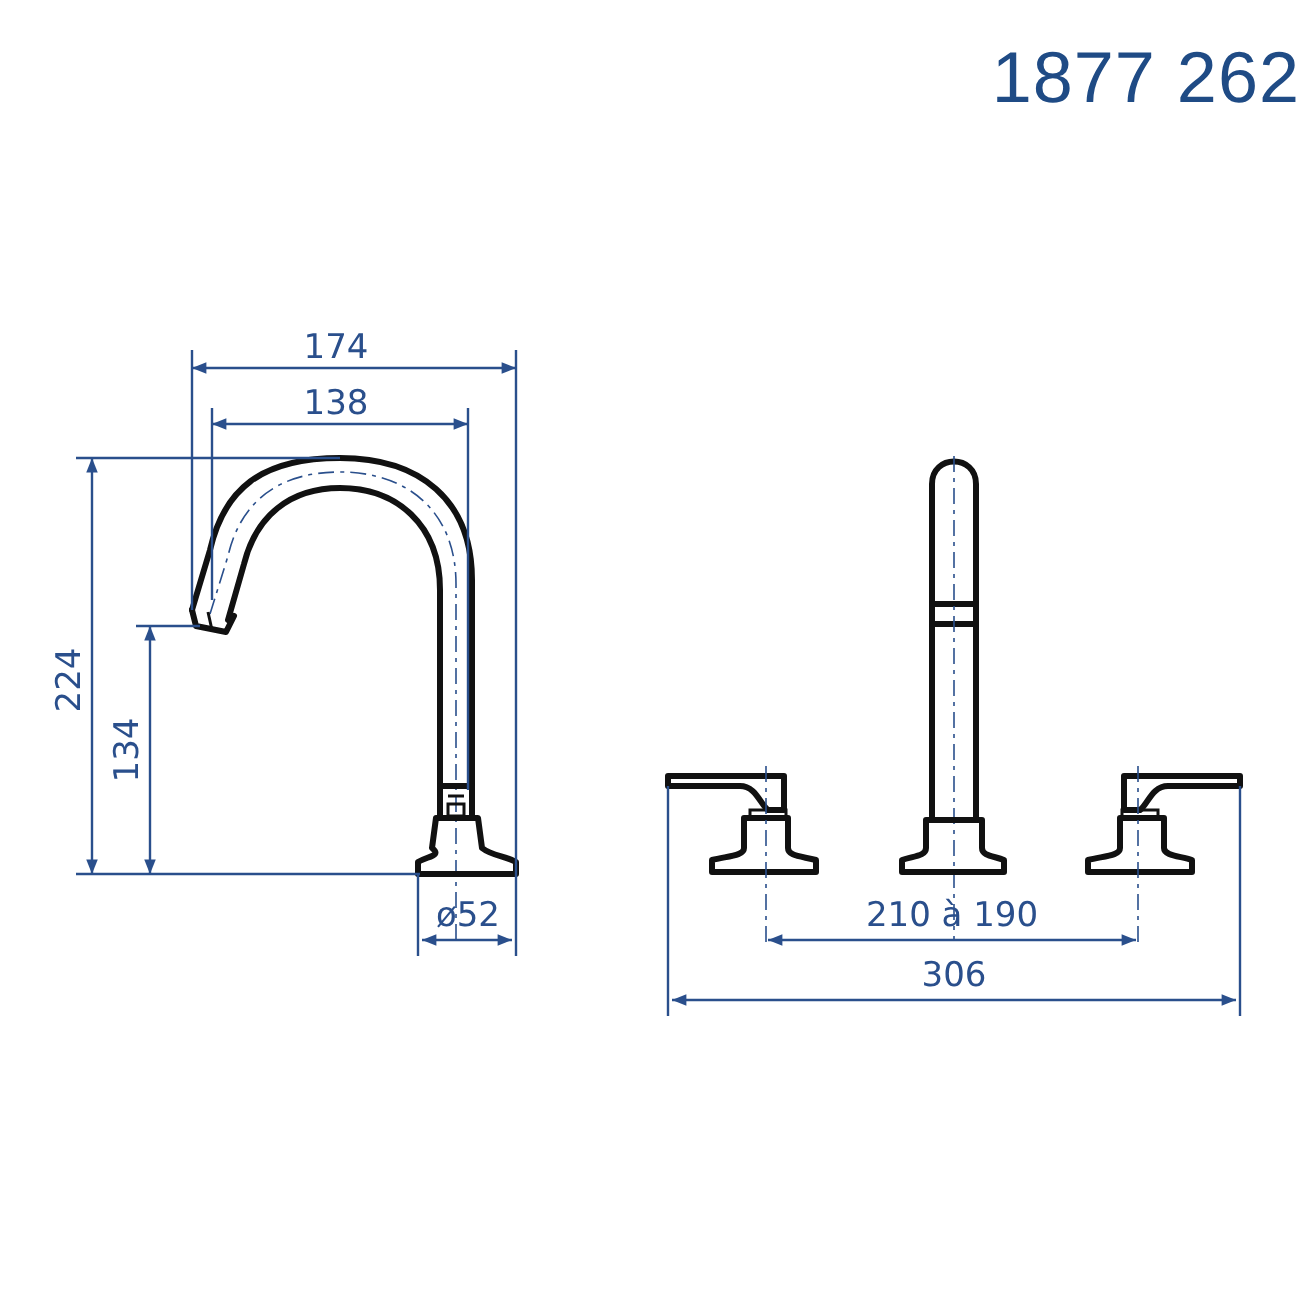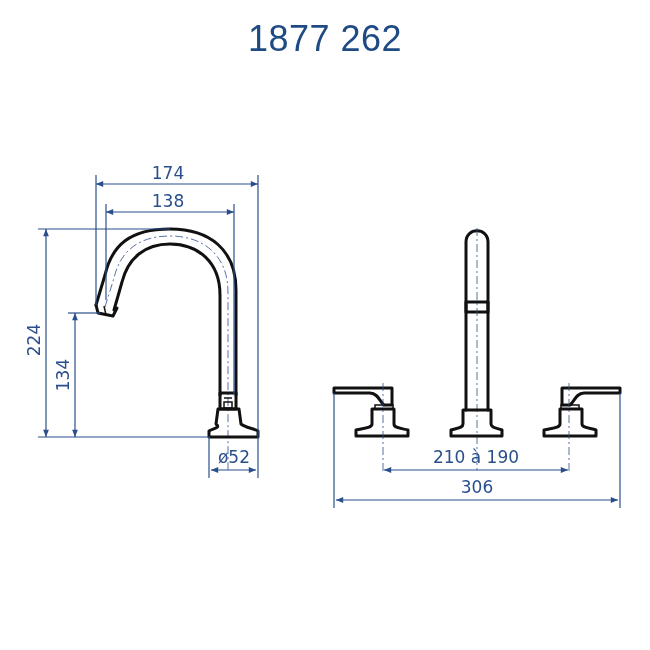--- a/index.html
+++ b/index.html
@@ -1,17 +1,17 @@
 <!DOCTYPE html>
 <html><head>
 <meta charset="utf-8">
 <style>
   html, body { margin:0; padding:0; background:#ffffff; }
   body { width:650px; height:650px; position:relative; overflow:hidden; font-family:"Liberation Sans", sans-serif; }
-  .title { position:absolute; left:0; top:18px; width:650px; text-align:center; font-size:36px; color:#1f4b85; letter-spacing:0.5px; }
+  .title { position:absolute; left:0; top:18px; width:650px; text-align:right; font-size:36px; color:#1f4b85; letter-spacing:0.5px; }
   svg { position:absolute; left:0; top:0; }
   .dim { stroke:#2a4f8c; stroke-width:1.2; fill:none; }
   .part { stroke:#111; stroke-width:3; fill:none; stroke-linejoin:round; stroke-linecap:round; }
   .thin { stroke:#111; stroke-width:1.5; fill:none; }
   .center { stroke:#2a4f8c; stroke-width:0.8; stroke-dasharray:8 3 2 3; fill:none; }
   .lbl { fill:#2a4f8c; font-family:"DejaVu Sans", sans-serif; font-size:17px; }
 </style>
 </head>
 <body>
 

